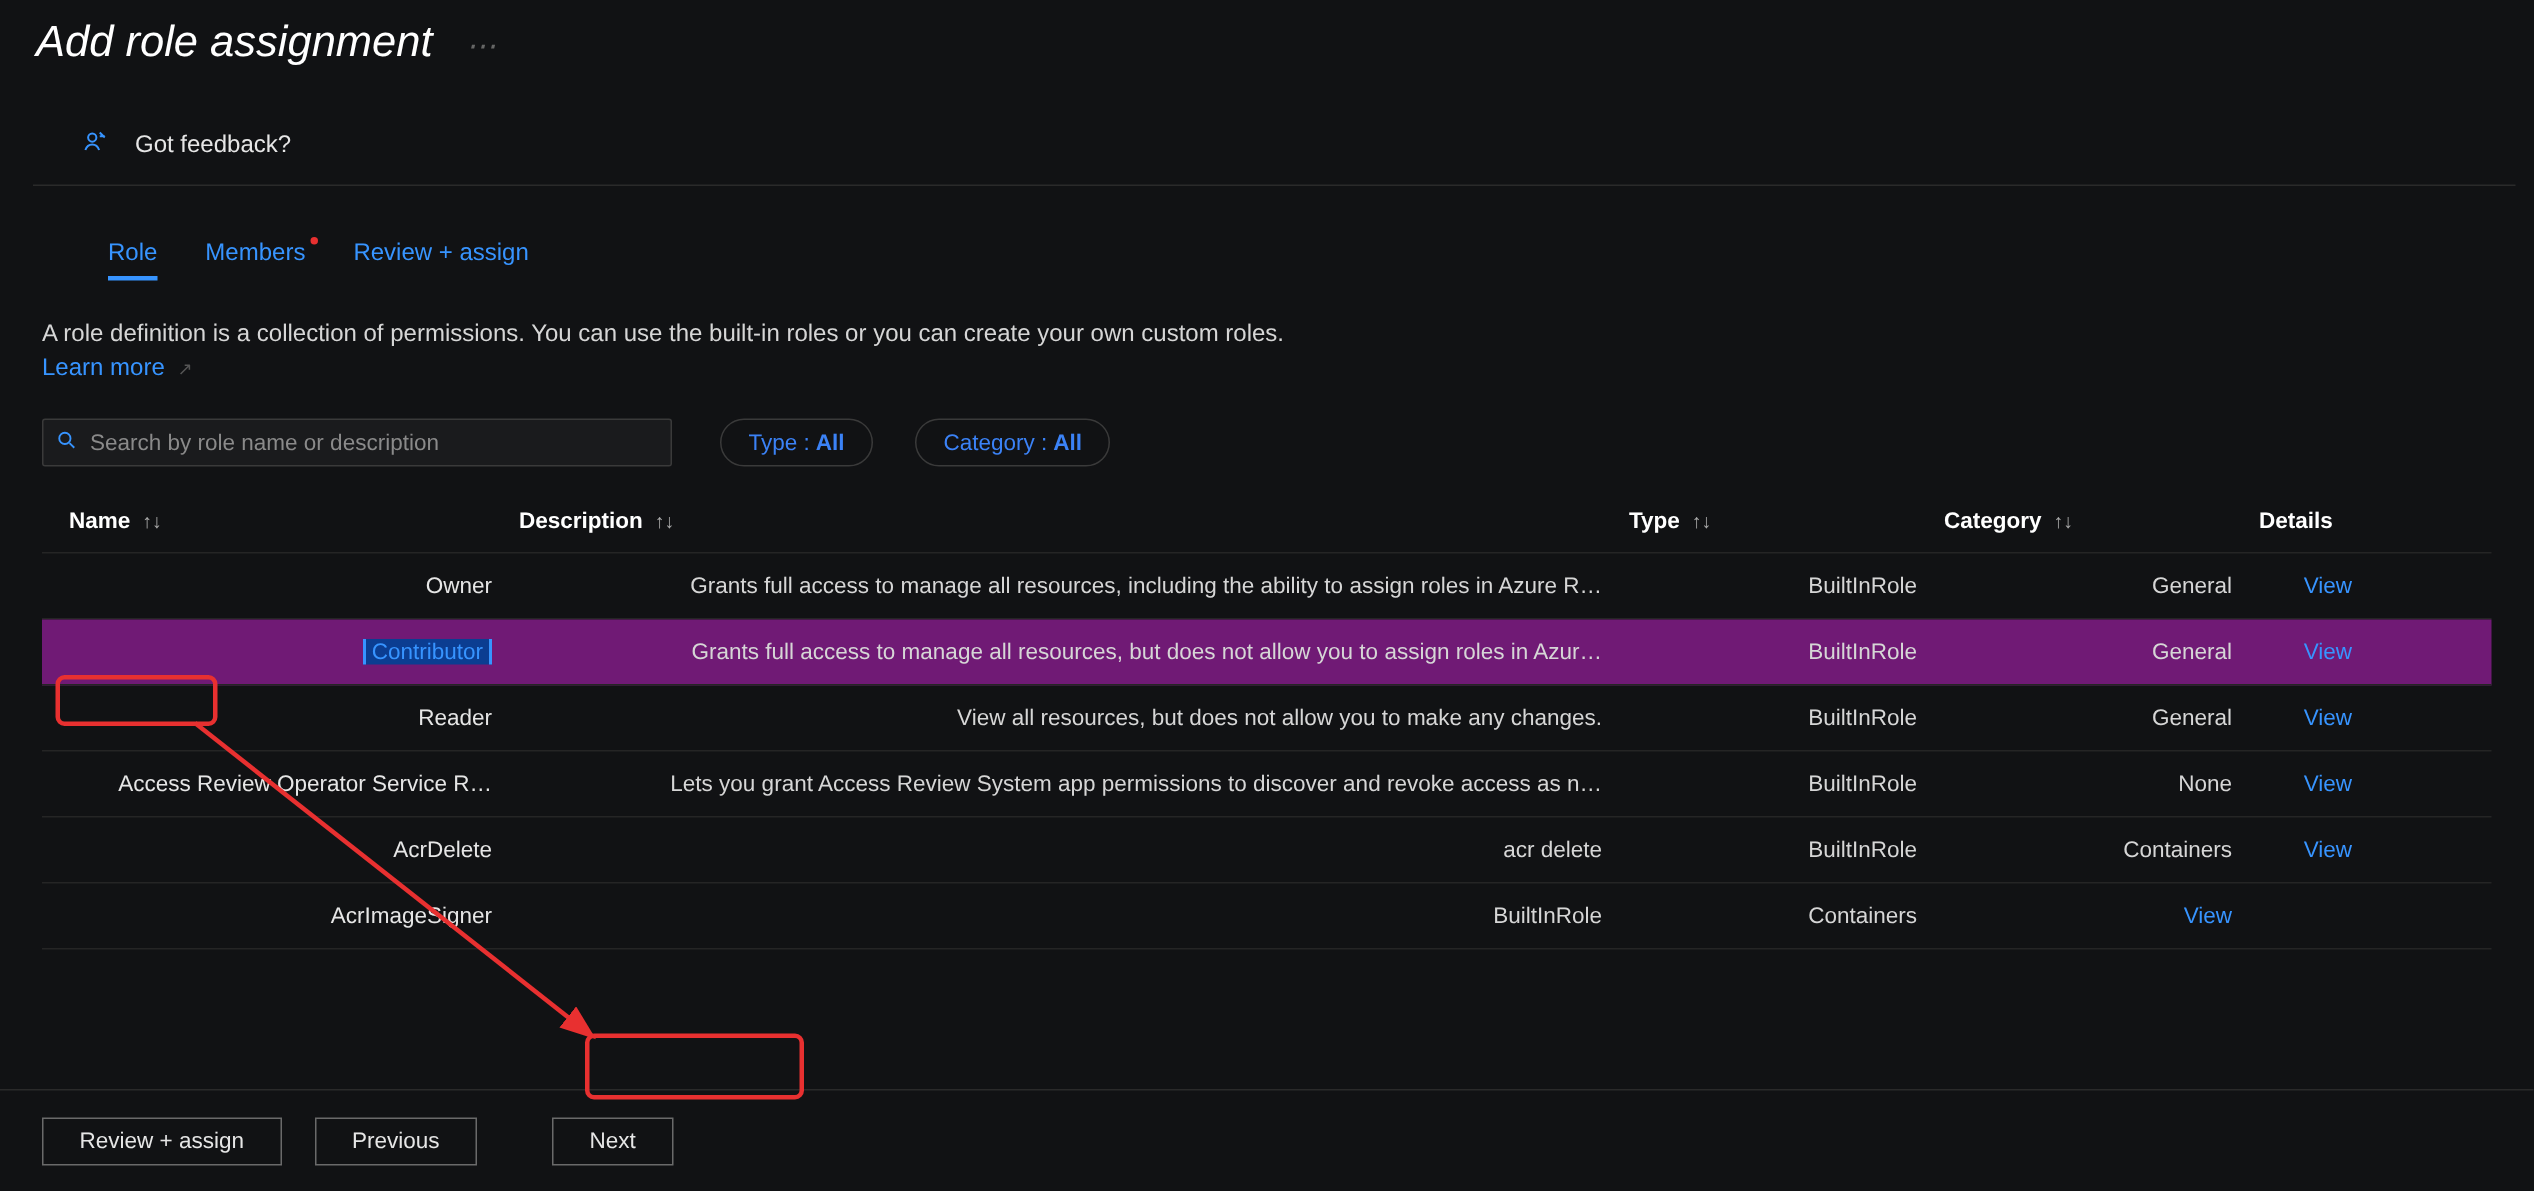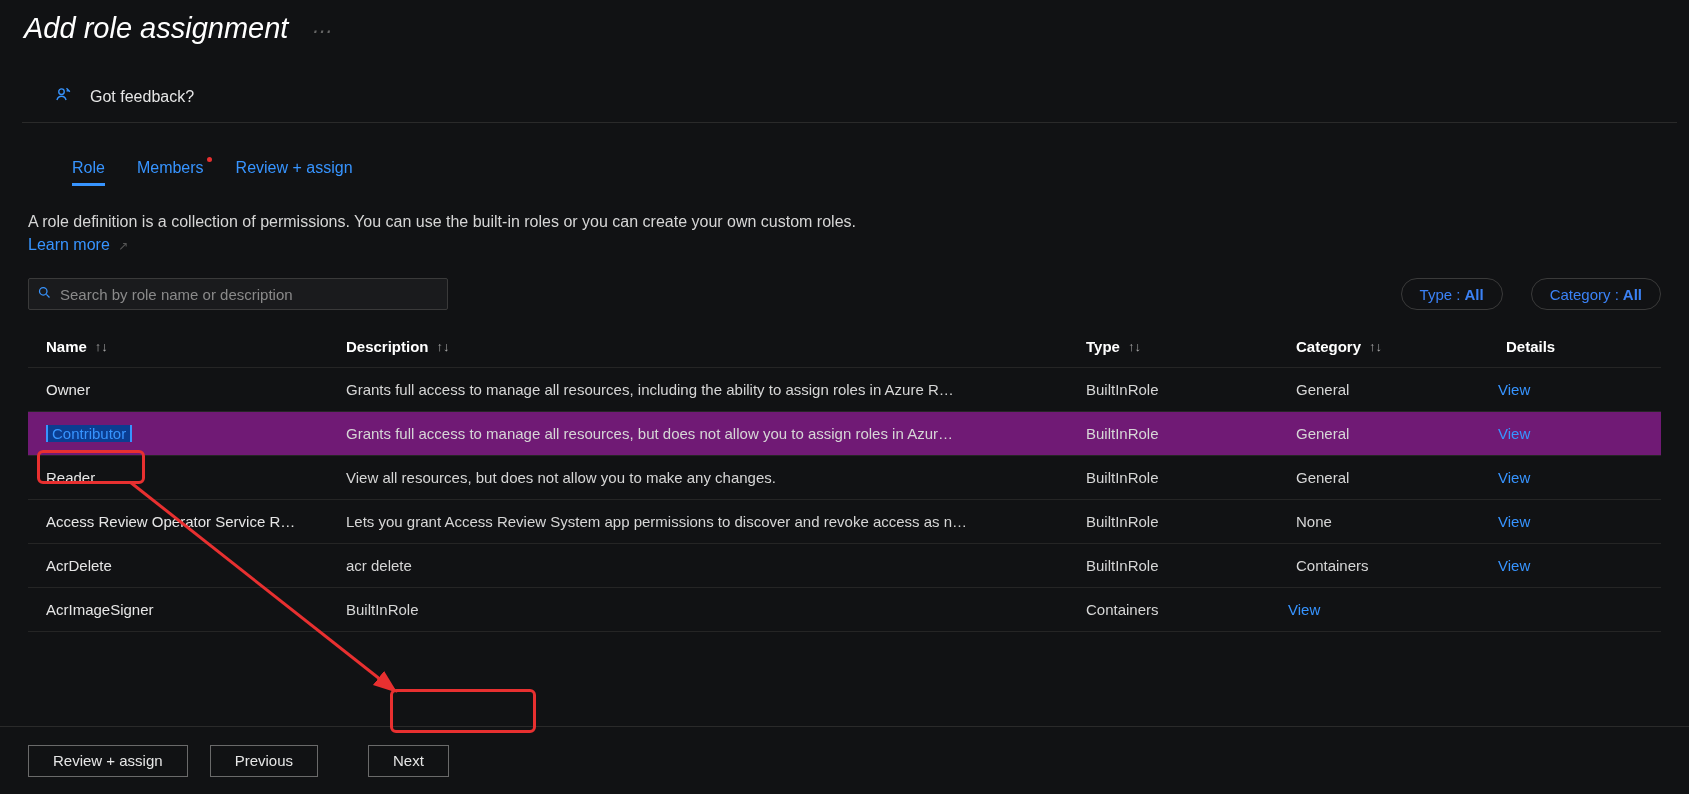--- a/index.html
+++ b/index.html
@@ -65,23 +65,22 @@
     color: #d6d6d6;
     font-size: 16px;
     line-height: 1.45;
     max-width: 900px;
   }
   .desc a { color: #3794ff; text-decoration: none; }
   .ext-icon { font-size: 12px; margin-left: 4px; color: #555; }
   .filters {
     display: flex;
     align-items: center;
-    gap: 16px;
+    gap: 32px;
     padding: 22px 28px 0 28px;
-    justify-content: space-between;
   }
   .search-box {
     display: flex;
     align-items: center;
     width: 420px;
     height: 32px;
     border: 1px solid #3a3a3a;
     border-radius: 2px;
     background: #1a1b1d;
     padding: 0 8px;
@@ -124,21 +123,21 @@
     color: #ffffff;
     font-size: 15px;
   }
   .th { display: flex; align-items: center; gap: 8px; padding-left: 18px; }
   .sort-icon { color: #aaa; font-size: 13px; }
   .trow {
     height: 44px;
     font-size: 15px;
   }
   .trow.selected { background: #701a75; }
-  .td { padding-left: 18px; white-space: nowrap; overflow: hidden; text-overflow: ellipsis; }
+  .td { padding-left: 18px; white-space: nowrap; overflow: hidden; text-overflow: ellipsis; text-align: right; }
   .td.name-cell { color: #e6e6e6; }
   .name-highlight {
     color: #3794ff;
     background: #0b3d91;
     border: 2px solid #3794ff;
     border-radius: 3px;
     padding: 1px 4px;
   }
   .view-link { color: #3794ff; cursor: pointer; padding-left: 10px; }
   .footer {

